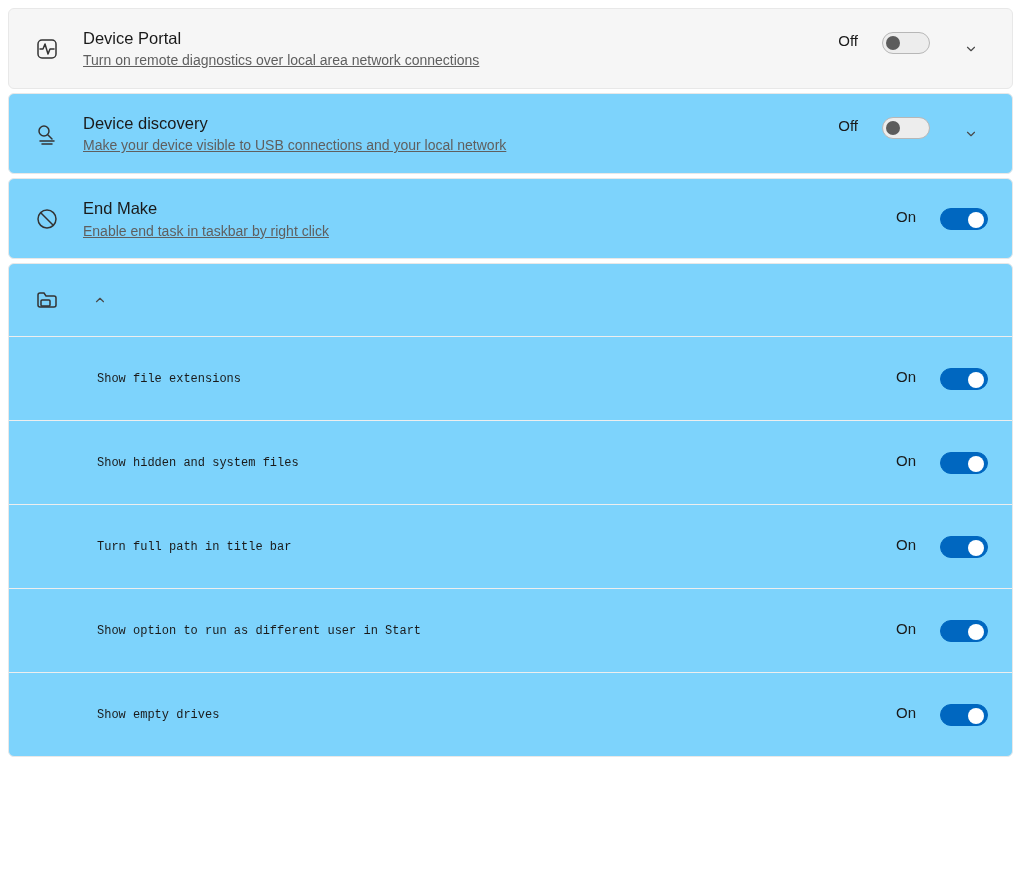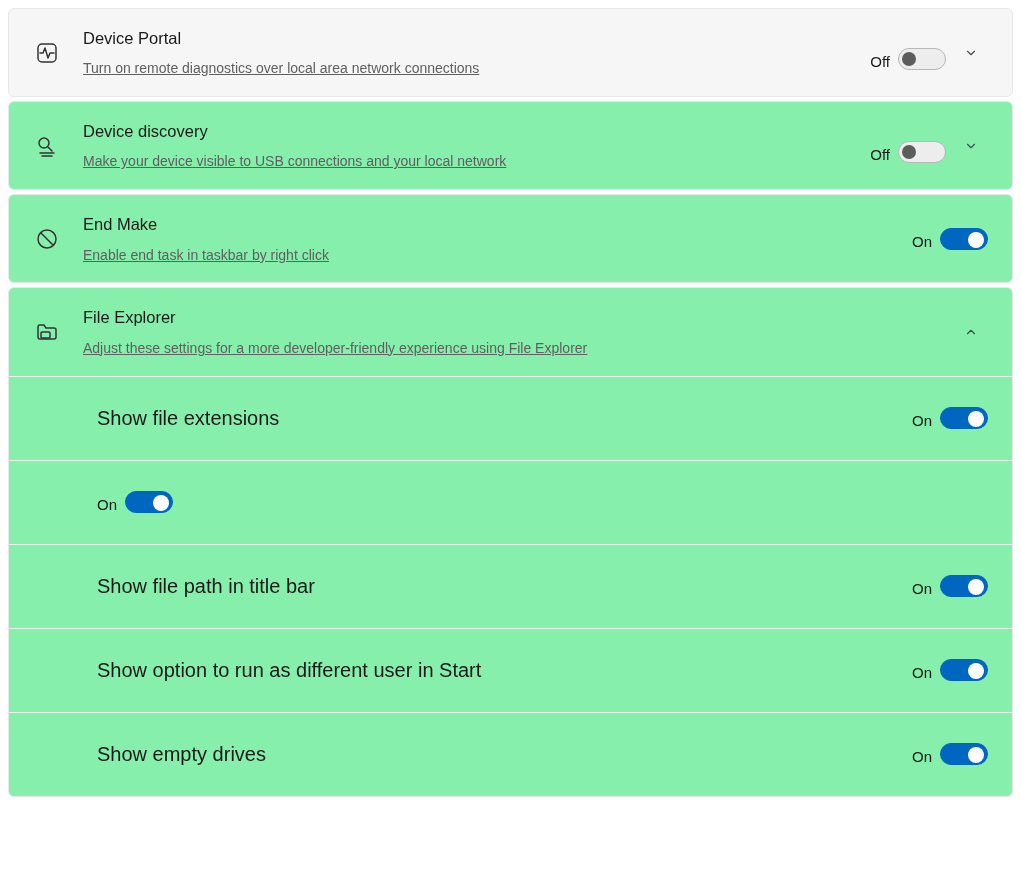--- a/index.html
+++ b/index.html
@@ -6,21 +6,21 @@
   body {
     margin: 0;
     padding: 8px;
     background: #ffffff;
     font-family: "Segoe UI", -apple-system, BlinkMacSystemFont, sans-serif;
     font-size: 14px;
     color: #1a1a1a;
     width: 1021px;
   }
   .card {
-    background: #86efac;
+    background: #7dd3fc;
     border: 1px solid #e8e8e8;
     border-radius: 6px;
     margin-bottom: 4px;
     overflow: hidden;
   }
   .card.hovered {
     background: #f6f6f6;
   }
   .row {
     display: flex;
@@ -41,41 +41,41 @@
     display: flex;
     align-items: center;
     justify-content: center;
     color: #333;
   }
   .icon-slot svg { width: 24px; height: 24px; }
   .text-col {
     flex: 1 1 auto;
     display: flex;
     flex-direction: column;
-    gap: 10px;
+    gap: 2px;
     min-width: 0;
   }
   .title {
     font-size: 16.5px;
     font-weight: 400;
     color: #1a1a1a;
     line-height: 1.35;
   }
   .subtitle {
     font-size: 14px;
     color: #5f5f5f;
     line-height: 1.35;
     text-decoration: underline;
   }
-  .sub .title { font-size: 20px; }
+  .sub .title { font-size: 12px; font-family: Liberation Mono, monospace; }
   .controls {
     flex: 0 0 auto;
     display: flex;
-    align-items: flex-end;
-    gap: 8px;
+    align-items: flex-start;
+    gap: 24px;
   }
   .state-label {
     font-size: 15px;
     color: #1a1a1a;
   }
   
   .toggle {
     width: 48px;
     height: 22px;
     border-radius: 11px;
@@ -201,24 +201,20 @@
 </div>
 
 <div class="card expand-group">
   <div class="row header-row">
     <div class="icon-slot">
       <svg viewBox="0 0 24 24" fill="none" stroke="currentColor" stroke-width="1.5">
         <path d="M3 7a2 2 0 0 1 2-2h4l2 3h8a2 2 0 0 1 2 2v7a2 2 0 0 1-2 2H5a2 2 0 0 1-2-2V7z"></path>
         <rect x="6" y="12" width="9" height="6" rx="1"></rect>
       </svg>
     </div>
-    <div class="text-col">
-      <div class="title">File Explorer</div>
-      <div class="subtitle">Adjust these settings for a more developer-friendly experience using File Explorer</div>
-    </div>
     <div class="controls">
       <div class="chev">
         <svg viewBox="0 0 24 24" fill="none" stroke="currentColor" stroke-width="2">
             <path d="M6 15l6-6 6 6" stroke-linecap="round" stroke-linejoin="round"></path>
           </svg>
       </div>
     </div>
   </div>
 
   <div class="row sub">
@@ -227,31 +223,34 @@
     </div>
     <div class="controls">
       <span class="state-label">On</span>
       <div class="toggle on">
           <div class="knob"></div>
         </div>
     </div>
   </div>
 
   <div class="row sub">
-    <div class="controls">
-      <span class="state-label">On</span>
-      <div class="toggle on">
-          <div class="knob"></div>
-        </div>
-    </div>
-  </div>
-
-  <div class="row sub">
-    <div class="text-col">
-      <div class="title">Show file path in title bar</div>
+    <div class="text-col">
+      <div class="title">Show hidden and system files</div>
+    </div>
+    <div class="controls">
+      <span class="state-label">On</span>
+      <div class="toggle on">
+          <div class="knob"></div>
+        </div>
+    </div>
+  </div>
+
+  <div class="row sub">
+    <div class="text-col">
+      <div class="title">Turn full path in title bar</div>
     </div>
     <div class="controls">
       <span class="state-label">On</span>
       <div class="toggle on">
           <div class="knob"></div>
         </div>
     </div>
   </div>
 
   <div class="row sub">

